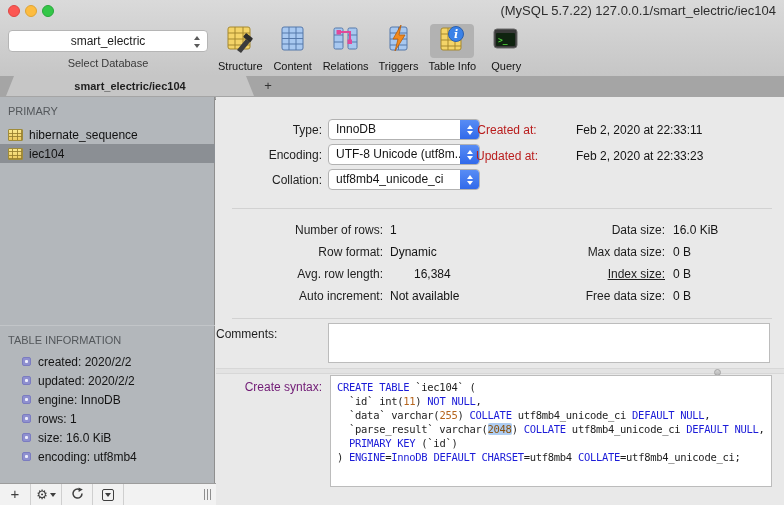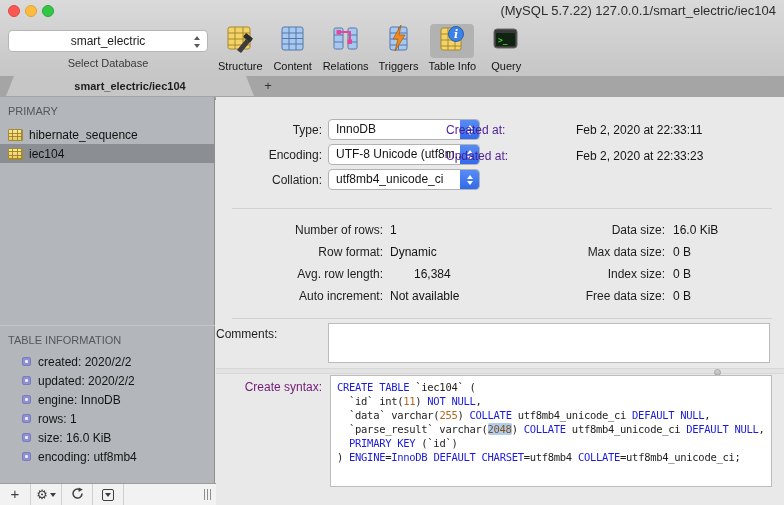--- a/index.html
+++ b/index.html
@@ -85,22 +85,22 @@
   .dropdown { position:absolute; left:112px; width:152px; height:21px; background:#fff;
               border:1px solid #b2b2b2; border-radius:4px; font-size:12px; color:#141414;
               line-height:19px; padding-left:7px; white-space:nowrap; overflow:hidden; }
   .stepper { position:absolute; right:0; top:-1px; width:19px; height:21px; border-radius:0 4px 4px 0;
              background:linear-gradient(#5a8ef5,#2f68ea); display:flex; flex-direction:column;
              align-items:center; justify-content:center; gap:2px; }
   .stepper i { display:block; width:0; height:0; border-left:3.5px solid transparent; border-right:3.5px solid transparent; }
   .stepper .up { border-bottom:4px solid #fff; }
   .stepper .dn { border-top:4px solid #fff; }
 
-  .date-label { position:absolute; left:230px; width:122px; text-align:left; font-size:12px;
-                color:#4c1d95; line-height:22px; }
+  .date-label { position:absolute; left:230px; width:122px; text-align:center; font-size:12px;
+                color:#b91c1c; line-height:22px; }
   .date-value { position:absolute; left:360px; font-size:12px; color:#141414; line-height:22px; white-space:nowrap; }
 
   .sep { position:absolute; left:16px; width:540px; border-top:1px solid #d2d2d2; }
 
   .stat-label-l { position:absolute; left:0; width:167px; text-align:right; font-size:12px; color:#1e1e1e; line-height:18px; }
   .stat-value-l { position:absolute; left:174px; font-size:12px; color:#141414; line-height:18px; white-space:nowrap; }
   .stat-label-r { position:absolute; left:280px; width:169px; text-align:right; font-size:12px; color:#1e1e1e; line-height:18px; }
   .stat-value-r { position:absolute; left:457px; font-size:12px; color:#141414; line-height:18px; white-space:nowrap; }
 
   .comments-label { position:absolute; top:230px; left:0; width:106px; text-align:left;
@@ -336,21 +336,21 @@
     <div class="stat-value-l" style="top:146px;">Dynamic</div>
     <div class="stat-label-l" style="top:168px;">Avg. row length:</div>
     <div class="stat-value-l" style="top:168px;margin-left:24px;">16,384</div>
     <div class="stat-label-l" style="top:190px;">Auto increment:</div>
     <div class="stat-value-l" style="top:190px;">Not available</div>
 
     <div class="stat-label-r" style="top:124px;">Data size:</div>
     <div class="stat-value-r" style="top:124px;">16.0 KiB</div>
     <div class="stat-label-r" style="top:146px;">Max data size:</div>
     <div class="stat-value-r" style="top:146px;">0 B</div>
-    <div class="stat-label-r" style="top:168px;">Index size:</div>
+    <div class="stat-label-r" style="top:168px;text-decoration:underline;">Index size:</div>
     <div class="stat-value-r" style="top:168px;">0 B</div>
     <div class="stat-label-r" style="top:190px;">Free data size:</div>
     <div class="stat-value-r" style="top:190px;">0 B</div>
 
     <div class="sep" style="top:221px;"></div>
 
     <div class="comments-label">Comments:</div>
     <textarea class="comments-box" value="" style=""></textarea>
 
     <div class="splitter"></div>

